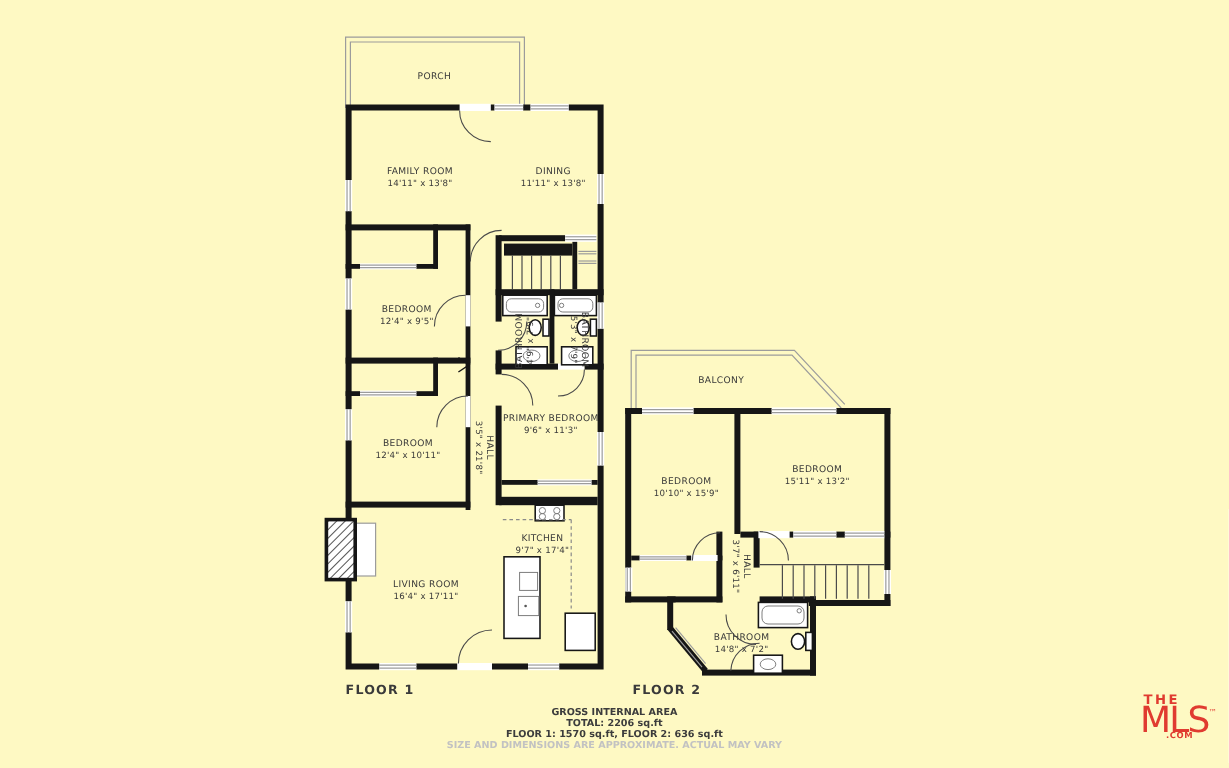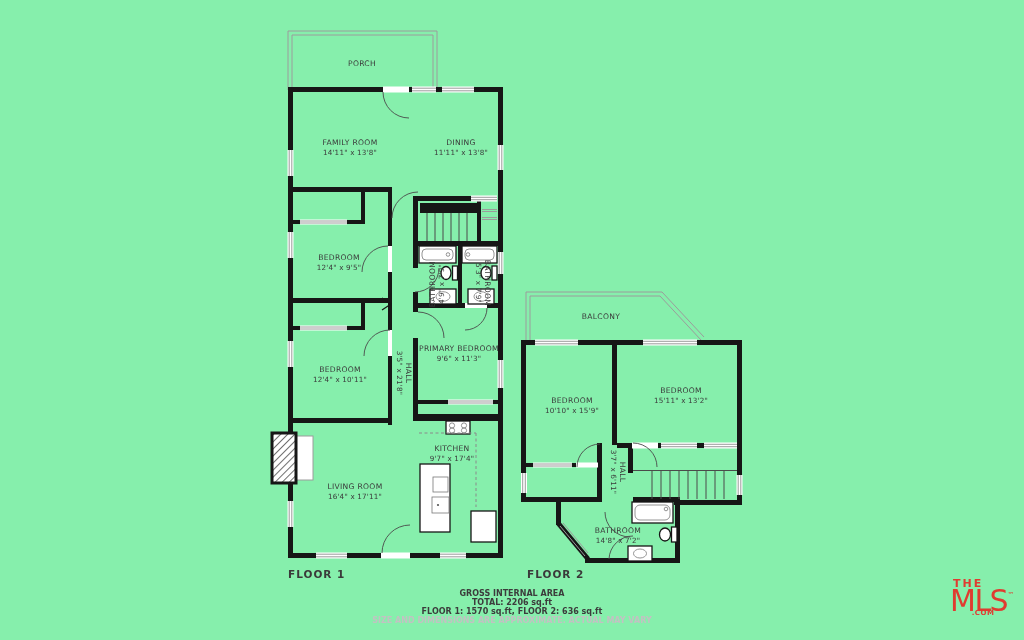--- a/index.html
+++ b/index.html
@@ -1,16 +1,16 @@
 <!DOCTYPE html>
 <html><head>
 <meta charset="utf-8">
 <style>
   html,body{margin:0;padding:0;background:#fff;}
-  .canvas{position:relative;width:1024px;height:640px;background:#86efac;overflow:hidden;
+  .canvas{position:relative;width:1024px;height:640px;background:#fef9c3;overflow:hidden;
           font-family:"DejaVu Sans",sans-serif;}
   svg{position:absolute;left:0;top:0;}
   text{fill:#3a3a3a;}
   .rn{font-size:7.6px;letter-spacing:.3px;text-anchor:middle;}
   .rd{font-size:7.2px;letter-spacing:.2px;text-anchor:middle;}
   .fl{font-size:10.5px;font-weight:bold;letter-spacing:1px;}
   .ft{font-size:8px;font-weight:bold;text-anchor:middle;fill:#3c3c3c;}
   .ftg{font-size:8px;font-weight:bold;text-anchor:middle;fill:#c2c2c2;}
   .wall{fill:#161616;}
   .wl{stroke:#9c9c9c;stroke-width:1;fill:none;}

